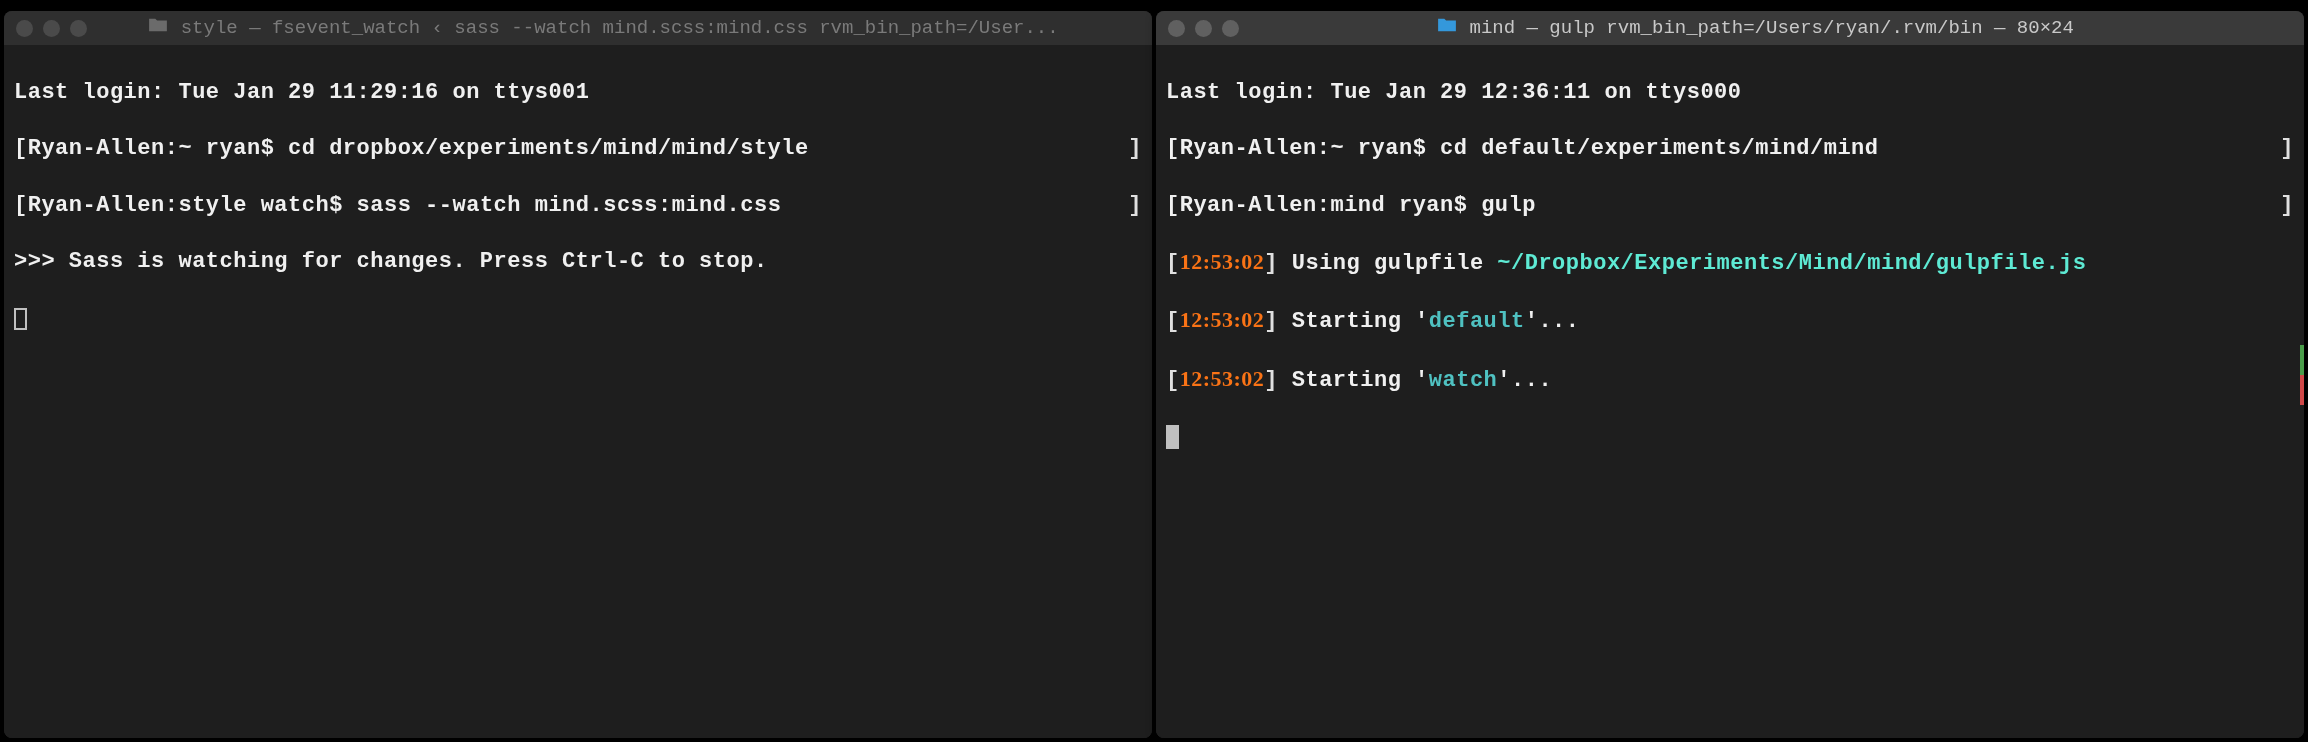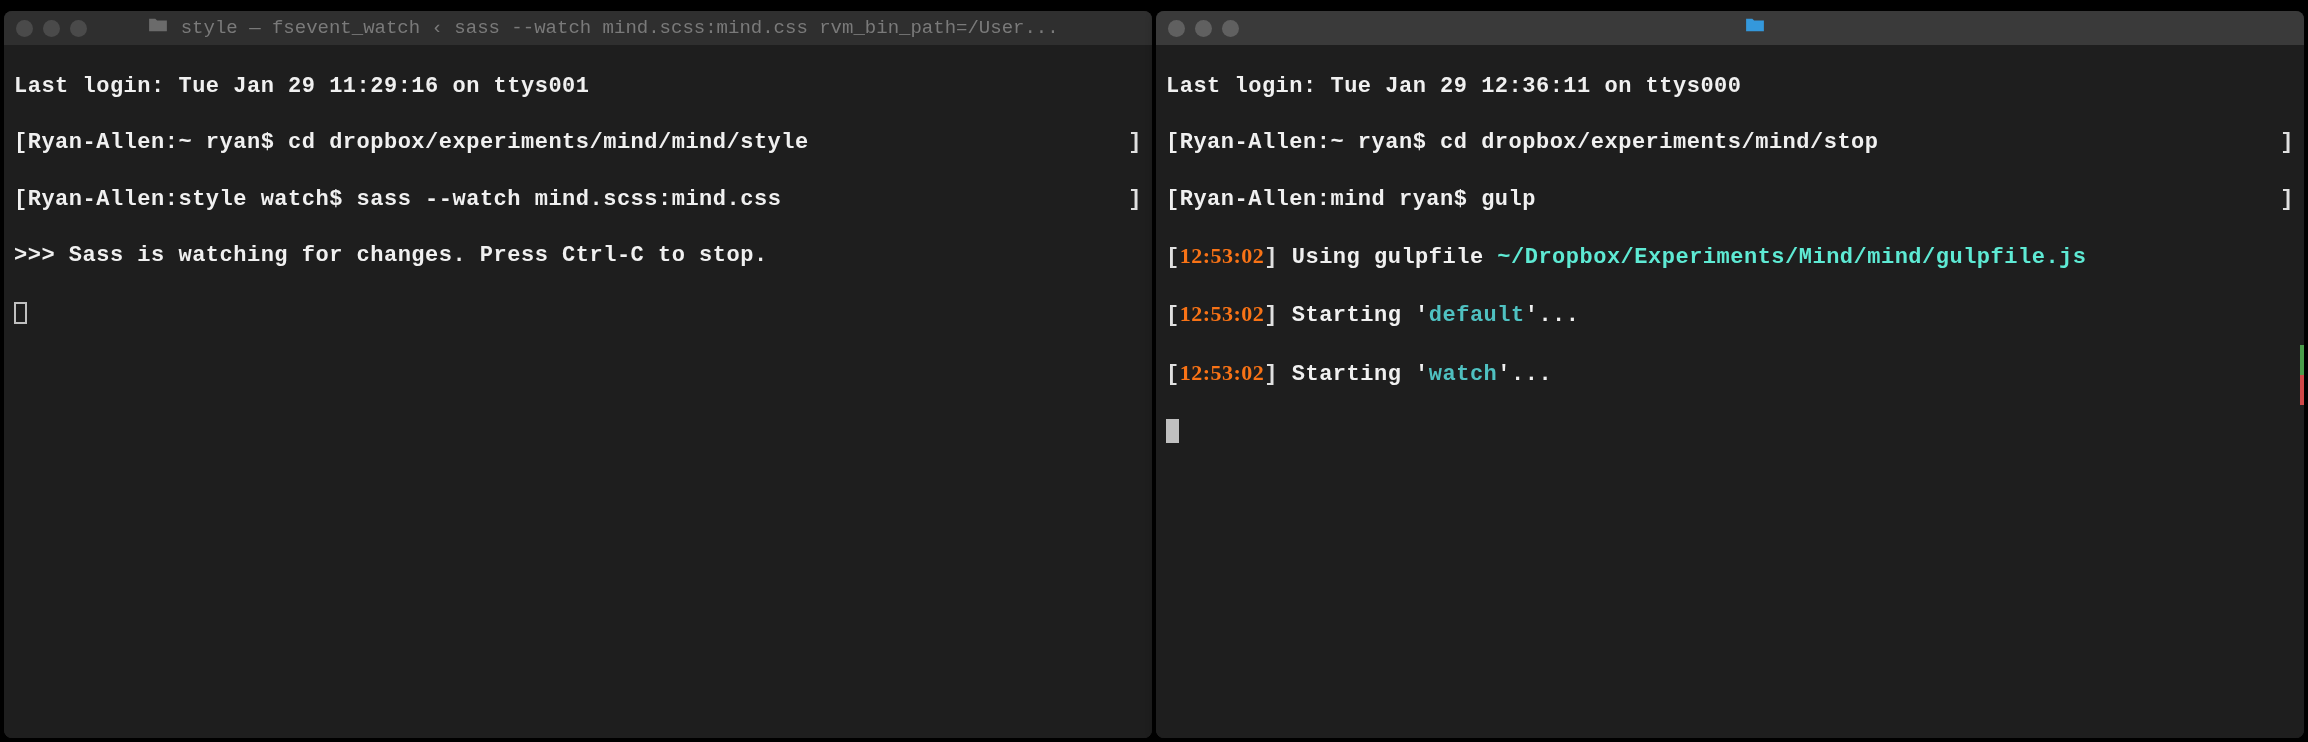--- a/index.html
+++ b/index.html
@@ -71,21 +71,21 @@
       position: absolute;
       left: 70px;
       right: 20px;
     }
     .title-text.active {
       color: #c8c8c8;
     }
     .terminal-body {
       flex: 1;
       background: #1e1e1e;
-      padding: 0 10px;
+      padding: 6px 10px;
       font-size: 22px;
       line-height: 1.28;
       color: #f0f0f0;
       white-space: pre;
       font-weight: bold;
       letter-spacing: 0.5px;
       overflow: hidden;
     }
     .line {
       display: block;
@@ -156,25 +156,26 @@
       <div class="traffic-light close active"></div>
       <div class="traffic-light min active"></div>
       <div class="traffic-light max active"></div>
     </div>
     <div class="title-text active">
       <span class="folder-icon blue">
         <svg viewBox="0 0 24 18" width="22" height="16">
             <path d="M2 2 L9 2 L11 4 L22 4 L22 16 L2 16 Z"></path>
           </svg>
       </span>
+      <span>mind — gulp rvm_bin_path=/Users/ryan/.rvm/bin — 80×24</span>
     </div>
   </div>
   <div class="terminal-body">
 <span class="line"><span>Last login: Tue Jan 29 12:36:11 on ttys000</span></span>
-<span class="line"><span>[Ryan-Allen:~ ryan$ </span><span>cd dropbox/experiments/mind/stop</span><span class="right-edge">]</span></span>
+<span class="line"><span>[Ryan-Allen:~ ryan$ </span><span>cd default/experiments/mind/mind</span><span class="right-edge">]</span></span>
 <span class="line"><span>[Ryan-Allen:mind ryan$ </span><span>gulp</span><span class="right-edge">]</span></span>
 <span class="line"><span class="bracket-dim">[</span><span class="timestamp">12:53:02</span><span class="bracket-dim">]</span><span> Using gulpfile </span><span class="path-magenta">~/Dropbox/Experiments/Mind/mind/gulpfile.js</span></span>
 <span class="line"><span class="bracket-dim">[</span><span class="timestamp">12:53:02</span><span class="bracket-dim">]</span><span> Starting '</span><span class="keyword-cyan">default</span><span>'...</span></span>
 <span class="line"><span class="bracket-dim">[</span><span class="timestamp">12:53:02</span><span class="bracket-dim">]</span><span> Starting '</span><span class="keyword-cyan">watch</span><span>'...</span></span>
 <span class="line"><span class="cursor-block"></span></span>
   </div>
   <div class="edge-indicator"></div>
 </div>
 
 </body></html>

